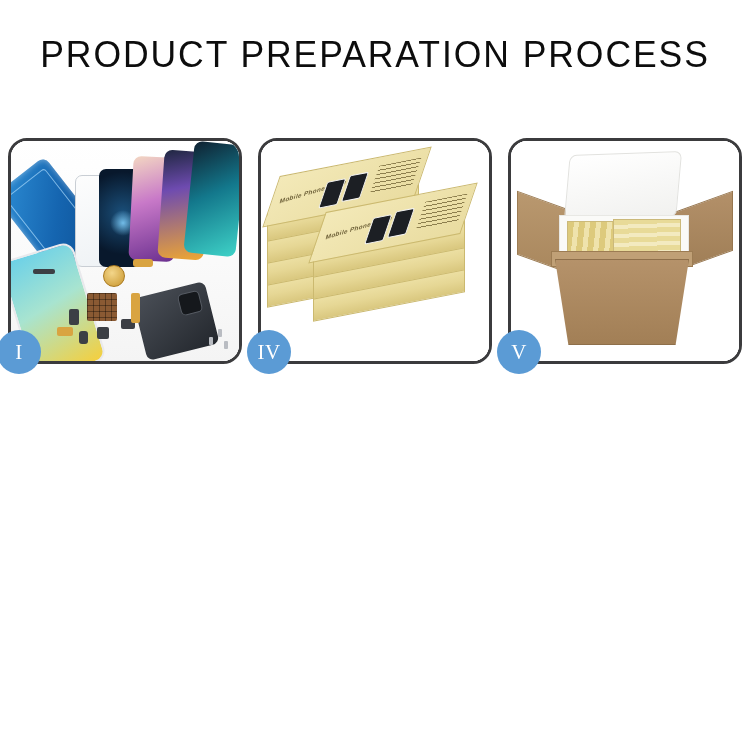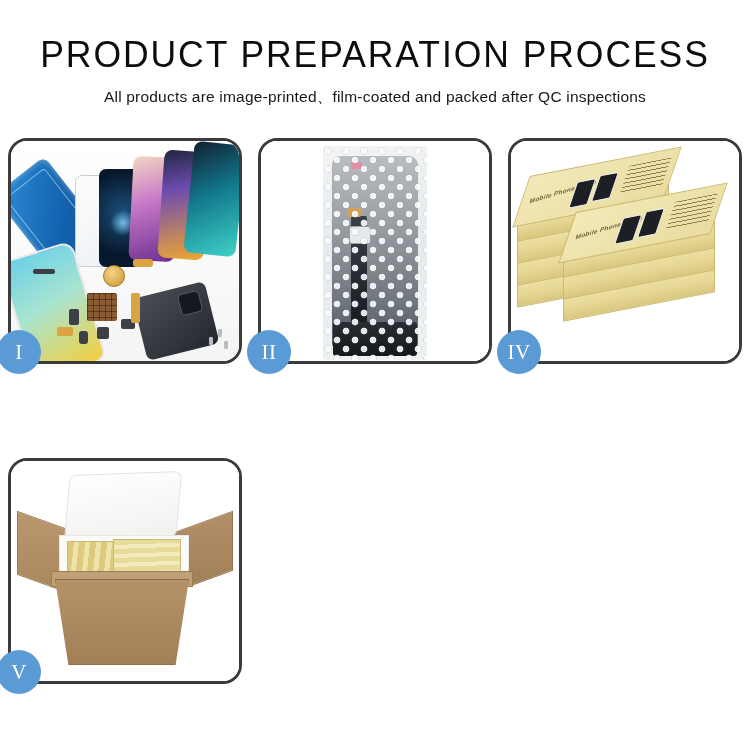--- a/index.html
+++ b/index.html
@@ -329,21 +329,20 @@
   }
   .tapetab{position:absolute;background:#a98a60;border:1px solid #8f7350;}
 </style>
 </head>
 <body>
 
 <div class="page">
 
   <div class="header">
     <div class="title">PRODUCT PREPARATION PROCESS</div>
-    <div class="subtitle">All products are image-printed、film-coated and packed after QC inspections</div>
   </div>
 
   <div class="grid">
 
     <div class="panel p1">
       <div class="photo">
         <div class="bgwash"></div>
         <div class="ph ph-blue"></div>
         <div class="ph ph-glass"></div>
         <div class="ph ph-dark"></div>
@@ -362,38 +361,20 @@
         <div class="flex" style="left:122px;top:118px;width:20px;height:8px;border-radius:3px;"></div>
         <div class="flex" style="left:120px;top:152px;width:9px;height:30px;"></div>
         <div class="flex" style="left:46px;top:186px;width:16px;height:9px;"></div>
         <div class="screw" style="left:198px;top:196px;"></div>
         <div class="screw" style="left:207px;top:188px;"></div>
         <div class="screw" style="left:213px;top:200px;"></div>
       </div>
       <div class="badge">I</div>
     </div>
 
-    <div class="panel p2">
-      <div class="photo">
-        <div class="bgwash"></div>
-        <div class="bag">
-          <div class="lcd"></div>
-          <div class="pinkdot"></div>
-          <div class="strip"></div>
-          <div class="conn"></div>
-          <div class="goldtab" style="left:24px;top:62px;width:14px;height:9px;"></div>
-          <div class="goldtab" style="left:22px;bottom:8px;width:12px;height:16px;"></div>
-          <div class="goldtab" style="right:24px;bottom:10px;width:12px;height:16px;"></div>
-          <div class="bottomdark"></div>
-          <div class="bubbles2"></div>
-          <div class="bubbles"></div>
-        </div>
-      </div>
-      <div class="badge">II</div>
-    </div>
 
 
     <div class="panel p4">
       <div class="photo">
         <div class="bgwash"></div>
         <div class="stackwrap">
           <div class="sbox" style="left:2px;top:110px;"></div>
           <div class="sbox" style="left:2px;top:88px;"></div>
           <div class="sbox" style="left:2px;top:66px;"></div>
           <div class="sbox" style="left:2px;top:44px;"></div>

